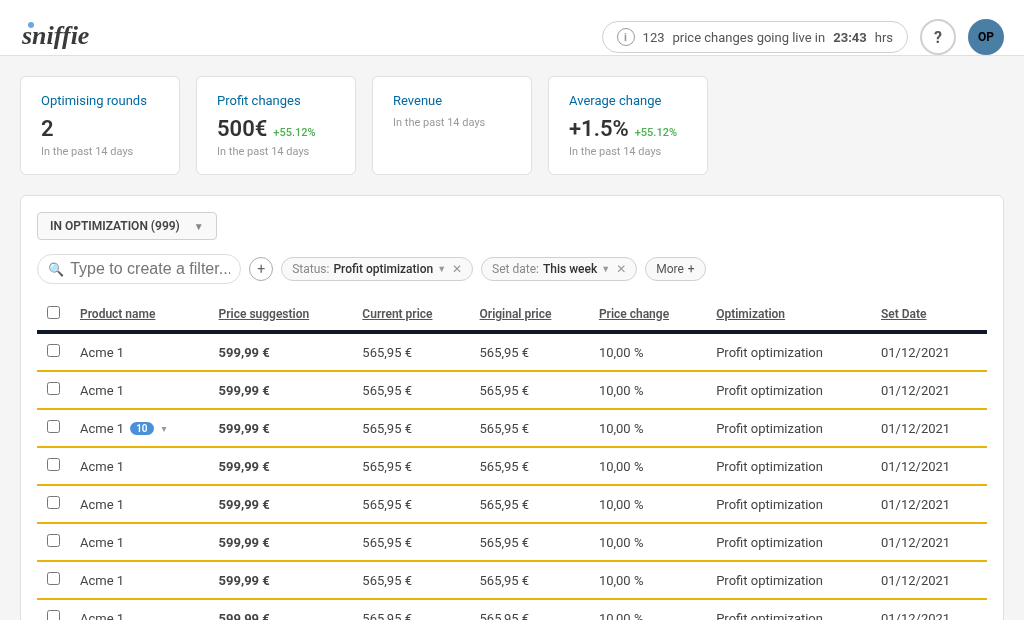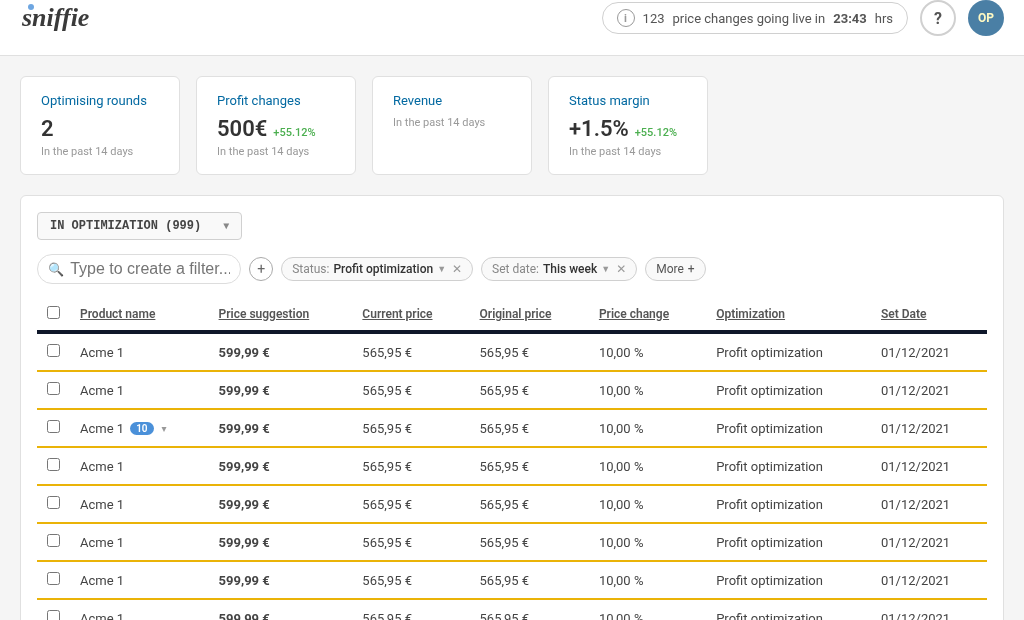--- a/index.html
+++ b/index.html
@@ -7,21 +7,21 @@
       font-family: -apple-system, BlinkMacSystemFont, 'Segoe UI', Roboto, sans-serif;
       background: #f5f5f5;
       font-size: 13px;
       color: #333;
     }
     
     .header {
       background: #fff;
       height: 56px;
       display: flex;
-      align-items: flex-start;
+      align-items: flex-end;
       justify-content: space-between;
       padding: 0 20px;
       border-bottom: 1px solid #e0e0e0;
     }
     .logo {
       font-size: 22px;
       font-weight: bold;
       color: #3a3a3a;
       font-style: italic;
     }
@@ -68,21 +68,21 @@
       cursor: pointer;
     }
     .avatar {
       width: 36px;
       height: 36px;
       border-radius: 50%;
       background: #4a7fa5;
       display: flex;
       align-items: center;
       justify-content: center;
-      color: #fef9c3;
+      color: #000000;
       font-size: 12px;
       font-weight: bold;
       cursor: pointer;
     }
     
     .main {
       padding: 20px;
       max-width: 1024px;
       margin: 0 auto;
     }
@@ -126,31 +126,30 @@
     .table-section {
       background: #fff;
       border: 1px solid #e0e0e0;
       border-radius: 6px;
       padding: 16px;
     }
     
     .opt-selector {
       display: inline-flex;
       align-items: center;
-      gap: 22px;
+      gap: 14px;
       border: 1px solid #d0d0d0;
       border-radius: 4px;
       padding: 6px 12px;
       background: #f9f9f9;
       font-size: 12px;
       font-weight: 600;
       color: #444;
       cursor: pointer;
       margin-bottom: 14px;
-      font-family: Liberation Mono, monospace;
     }
     .chevron-down {
       font-size: 10px;
       color: #888;
     }
     
     .filter-bar {
       display: flex;
       align-items: center;
       gap: 8px;
@@ -300,21 +299,21 @@
         500€
         <span class="stat-badge">+55.12%</span>
       </div>
       <div class="stat-sub">In the past 14 days</div>
     </div>
       <div class="stat-card">
       <div class="stat-title">Revenue</div>
       <div class="stat-sub">In the past 14 days</div>
     </div>
       <div class="stat-card">
-      <div class="stat-title">Status margin</div>
+      <div class="stat-title">Average change</div>
       <div class="stat-value">
         +1.5%
         <span class="stat-badge">+55.12%</span>
       </div>
       <div class="stat-sub">In the past 14 days</div>
     </div>
     </div>
 
   <div class="table-section">
 

